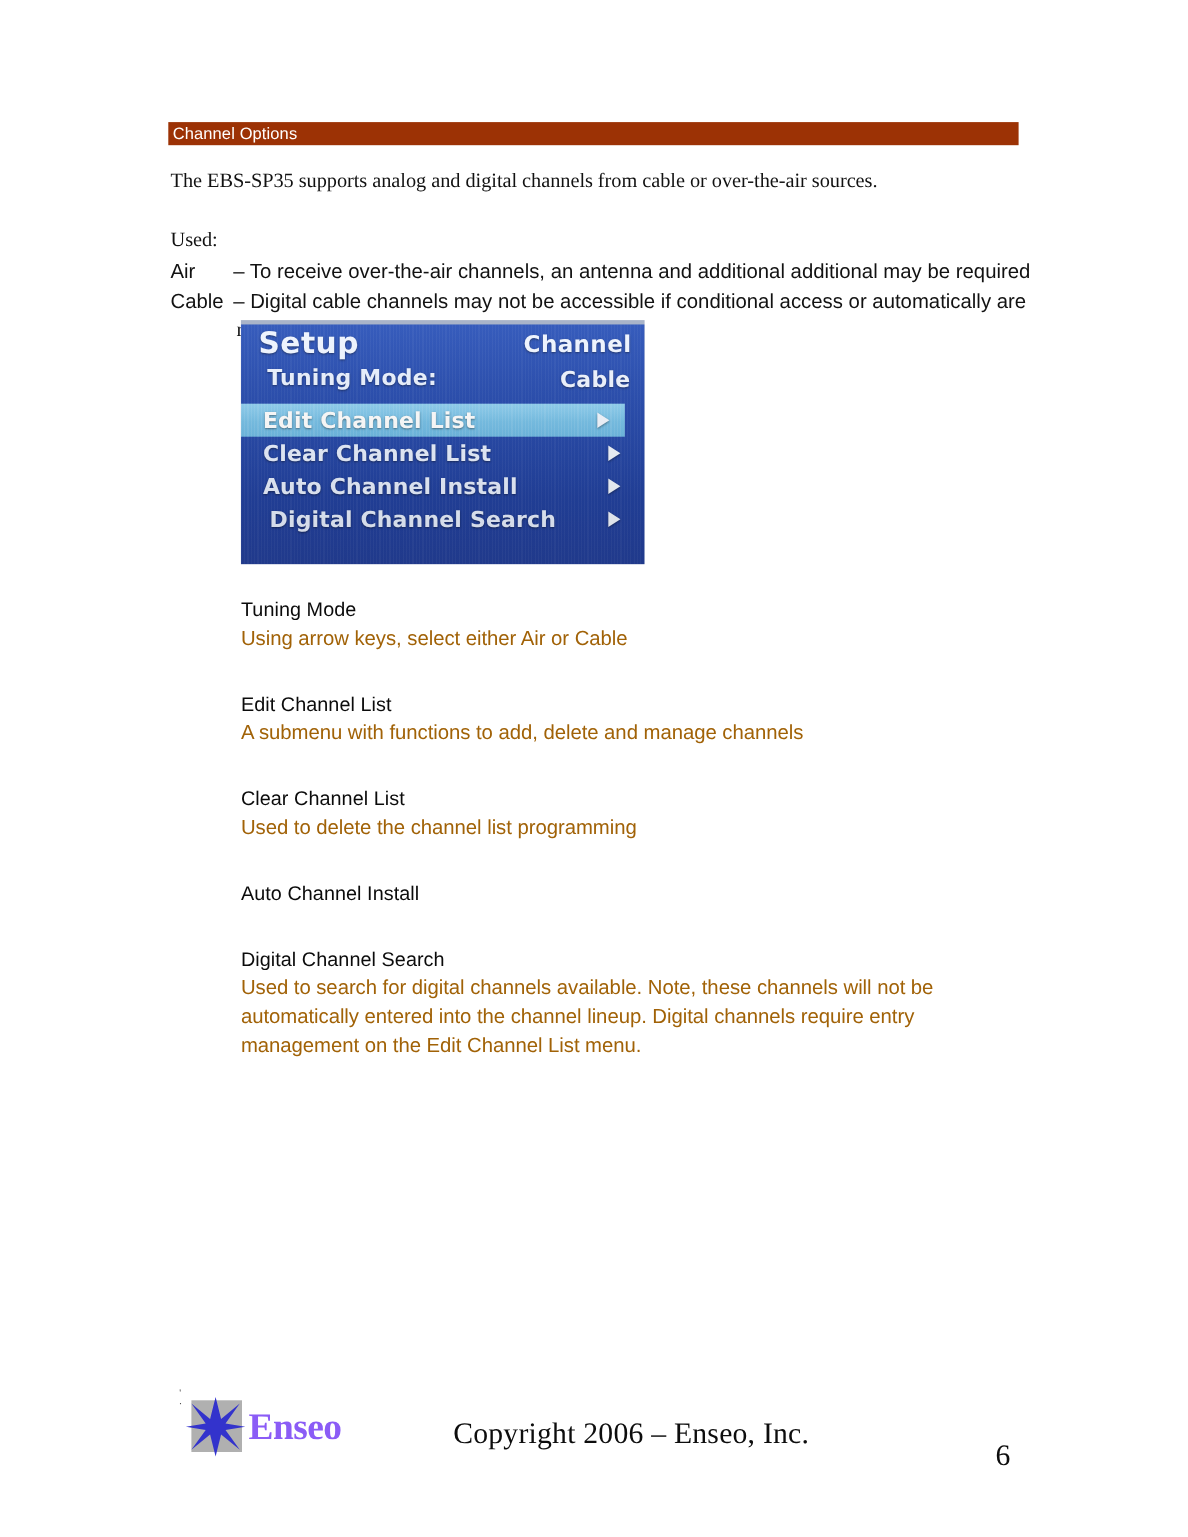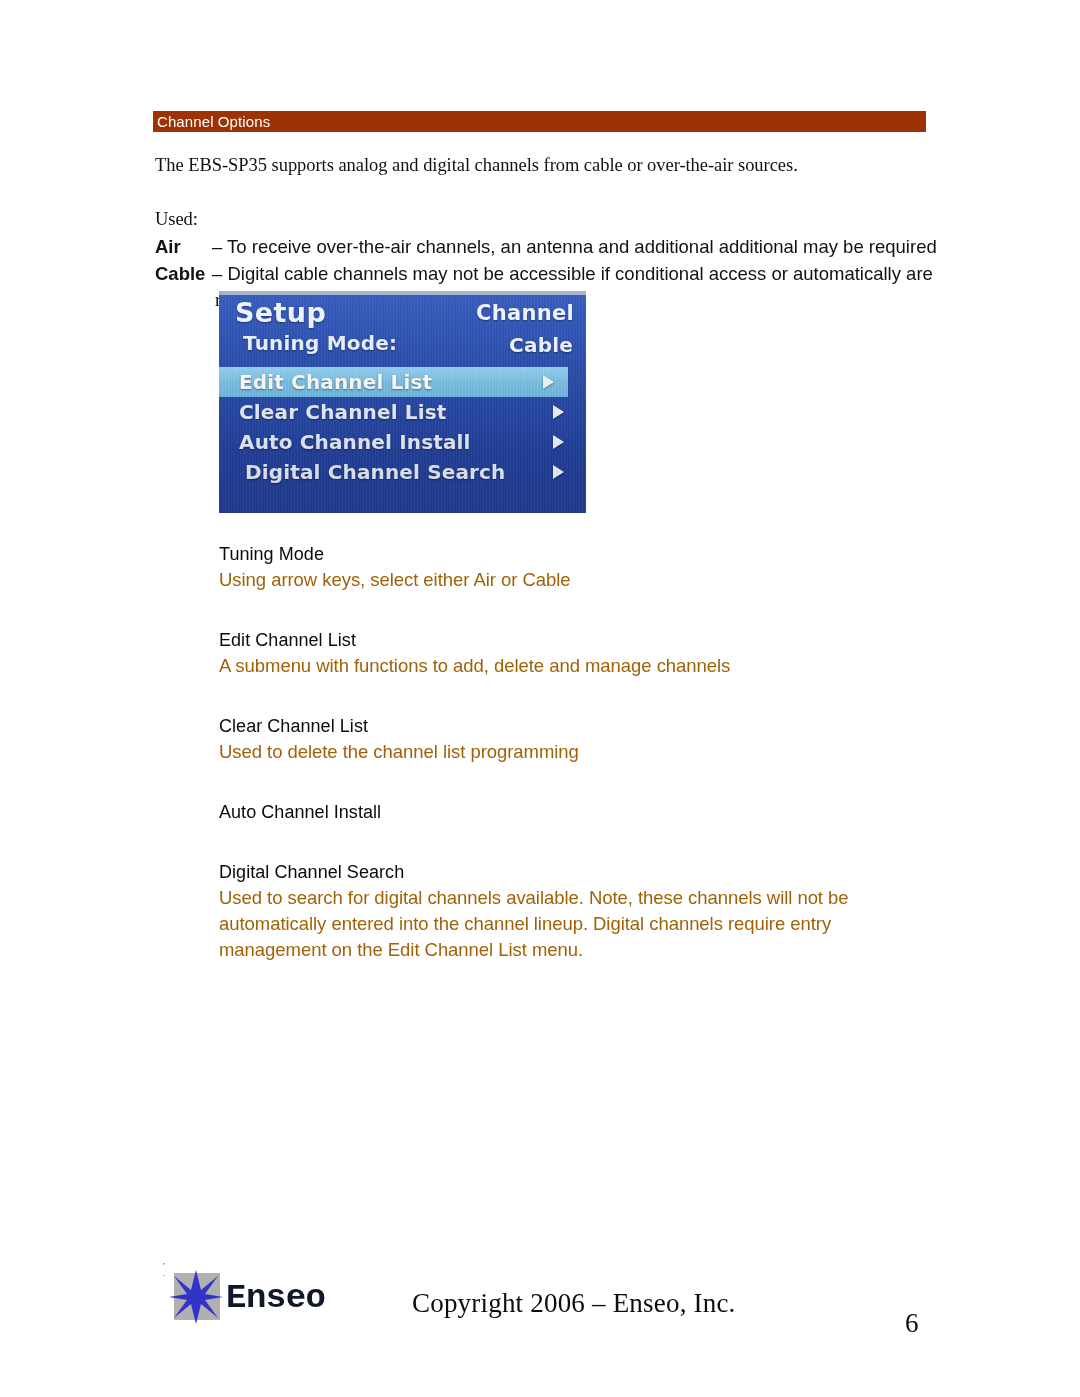--- a/index.html
+++ b/index.html
@@ -58,21 +58,21 @@
     color: #121212;
     letter-spacing: -0.05px;
     white-space: nowrap;
     font-family: Liberation Serif, serif;
   }
   .spacer-line { height: 27px; }
   .indent-req { padding-left: 60px; }
 
   
   .note-row { display: flex; font-size: 18.5px; line-height: 27px; color: #121212; }
-  .note-key { width: 57px; flex: 0 0 57px; font-weight: bold; }
+  .note-key { width: 57px; flex: 0 0 57px; }
   .note-val { flex: 1 1 auto; }
 
   
   .tv-shot {
     position: absolute;
     left: 219px;
     top: 291px;
     width: 367px;
     height: 222px;
     background: #a9b4c9;
@@ -245,24 +245,24 @@
     position: absolute;
     left: 6px; top: 4px;
     width: 46px; height: 47px;
     background: #b0b0b0;
   }
   .logo-star { position: absolute; left: 0; top: 0; }
   .logo-word {
     position: absolute;
     left: 68px;
     top: 22px;
-    font-family: Liberation Mono, monospace;
+    font-family: Liberation Serif, serif;
     font-size: 34px;
     font-weight: bold;
-    color: #0f172a;
+    color: #8b5cf6;
     letter-spacing: -0.5px;
   }
   .logo-ticks {
     position: absolute;
     left: 5px;
     top: 6px;
     font-size: 9px;
     color: #333;
     line-height: 7px;
     font-family: "Liberation Serif", serif;

